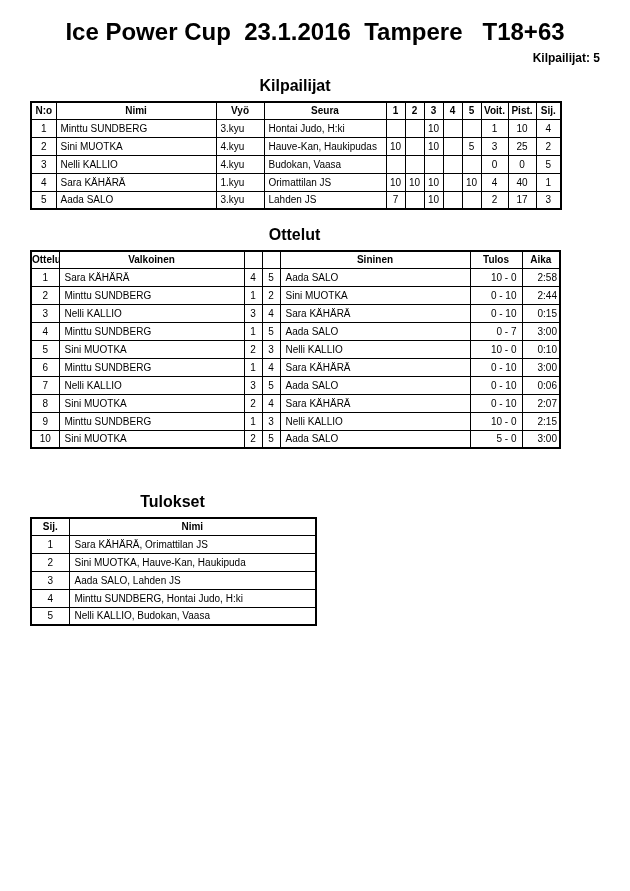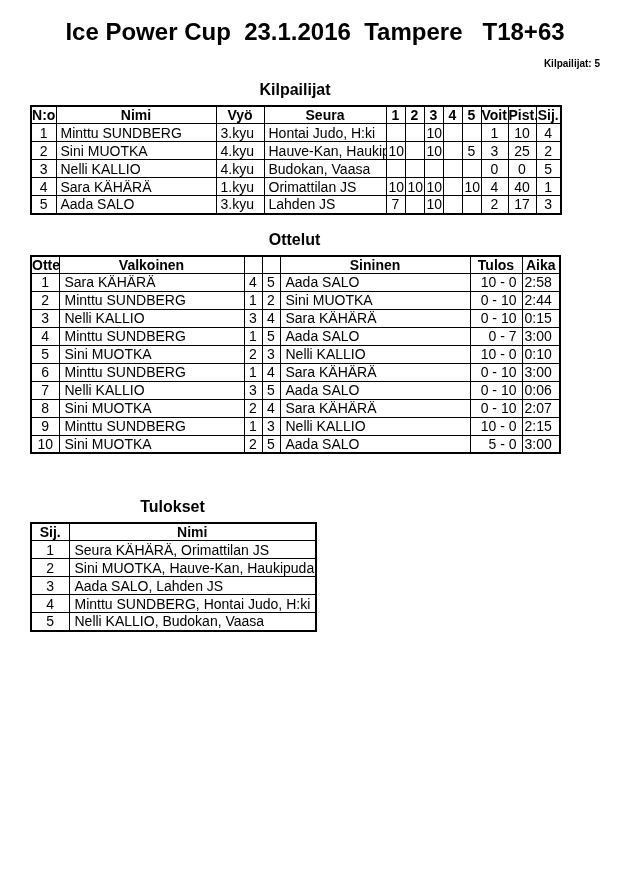--- a/index.html
+++ b/index.html
@@ -15,38 +15,38 @@
 
   .title {
     text-align: center;
     font-size: 24px;
     font-weight: bold;
     white-space: pre;
     margin-top: 2px;
   }
   .count-label {
     text-align: right;
-    font-size: 10px;
+    font-size: 12px;
     font-weight: bold;
-    margin-top: 12px;
+    margin-top: 5px;
     padding-right: 0px;
   }
 
   .section { margin-top: 0; }
   .section-heading {
     font-size: 16px;
     font-weight: bold;
     text-align: center;
     margin-bottom: 6px;
   }
 
   table {
     border-collapse: collapse;
     table-layout: fixed;
-    font-size: 14px;
+    font-size: 10px;
   }
   table, th, td { border: 1px solid #000; }
   table { border: 2px solid #000; }
   th {
     font-weight: bold;
     height: 17px;
     text-align: center;
     overflow: hidden;
     white-space: nowrap;
   }
@@ -68,21 +68,21 @@
 
   
   .sec-ottelut { width: 529px; margin-top: 16px; }
   .t-ottelut { width: 529px; }
   .t-ottelut td:nth-child(1) { text-align: center; }
   .t-ottelut td:nth-child(2),
   .t-ottelut td:nth-child(5) { text-align: left; padding-left: 5px; }
   .t-ottelut td:nth-child(3),
   .t-ottelut td:nth-child(4) { text-align: center; }
   .t-ottelut td:nth-child(6) { text-align: right; padding-right: 5px; }
-  .t-ottelut td:nth-child(7) { text-align: left; }
+  .t-ottelut td:nth-child(7) { text-align: right; }
 
   
   .sec-tulokset { width: 285px; margin-top: 44px; }
   .t-tulokset { width: 285px; }
   .t-tulokset td:nth-child(1) { text-align: center; }
   .t-tulokset td:nth-child(2) { text-align: left; padding-left: 5px; }
 </style>
 </head>
 <body>
 
@@ -327,21 +327,21 @@
       </colgroup>
       <thead>
         <tr>
           <th>Sij.</th>
           <th>Nimi</th>
         </tr>
       </thead>
       <tbody>
           <tr>
             <td>1</td>
-            <td>Seura KÄHÄRÄ, Orimattilan JS</td>
+            <td>Sara KÄHÄRÄ, Orimattilan JS</td>
           </tr>
           <tr>
             <td>2</td>
             <td>Sini MUOTKA, Hauve-Kan, Haukipuda</td>
           </tr>
           <tr>
             <td>3</td>
             <td>Aada SALO, Lahden JS</td>
           </tr>
           <tr>

